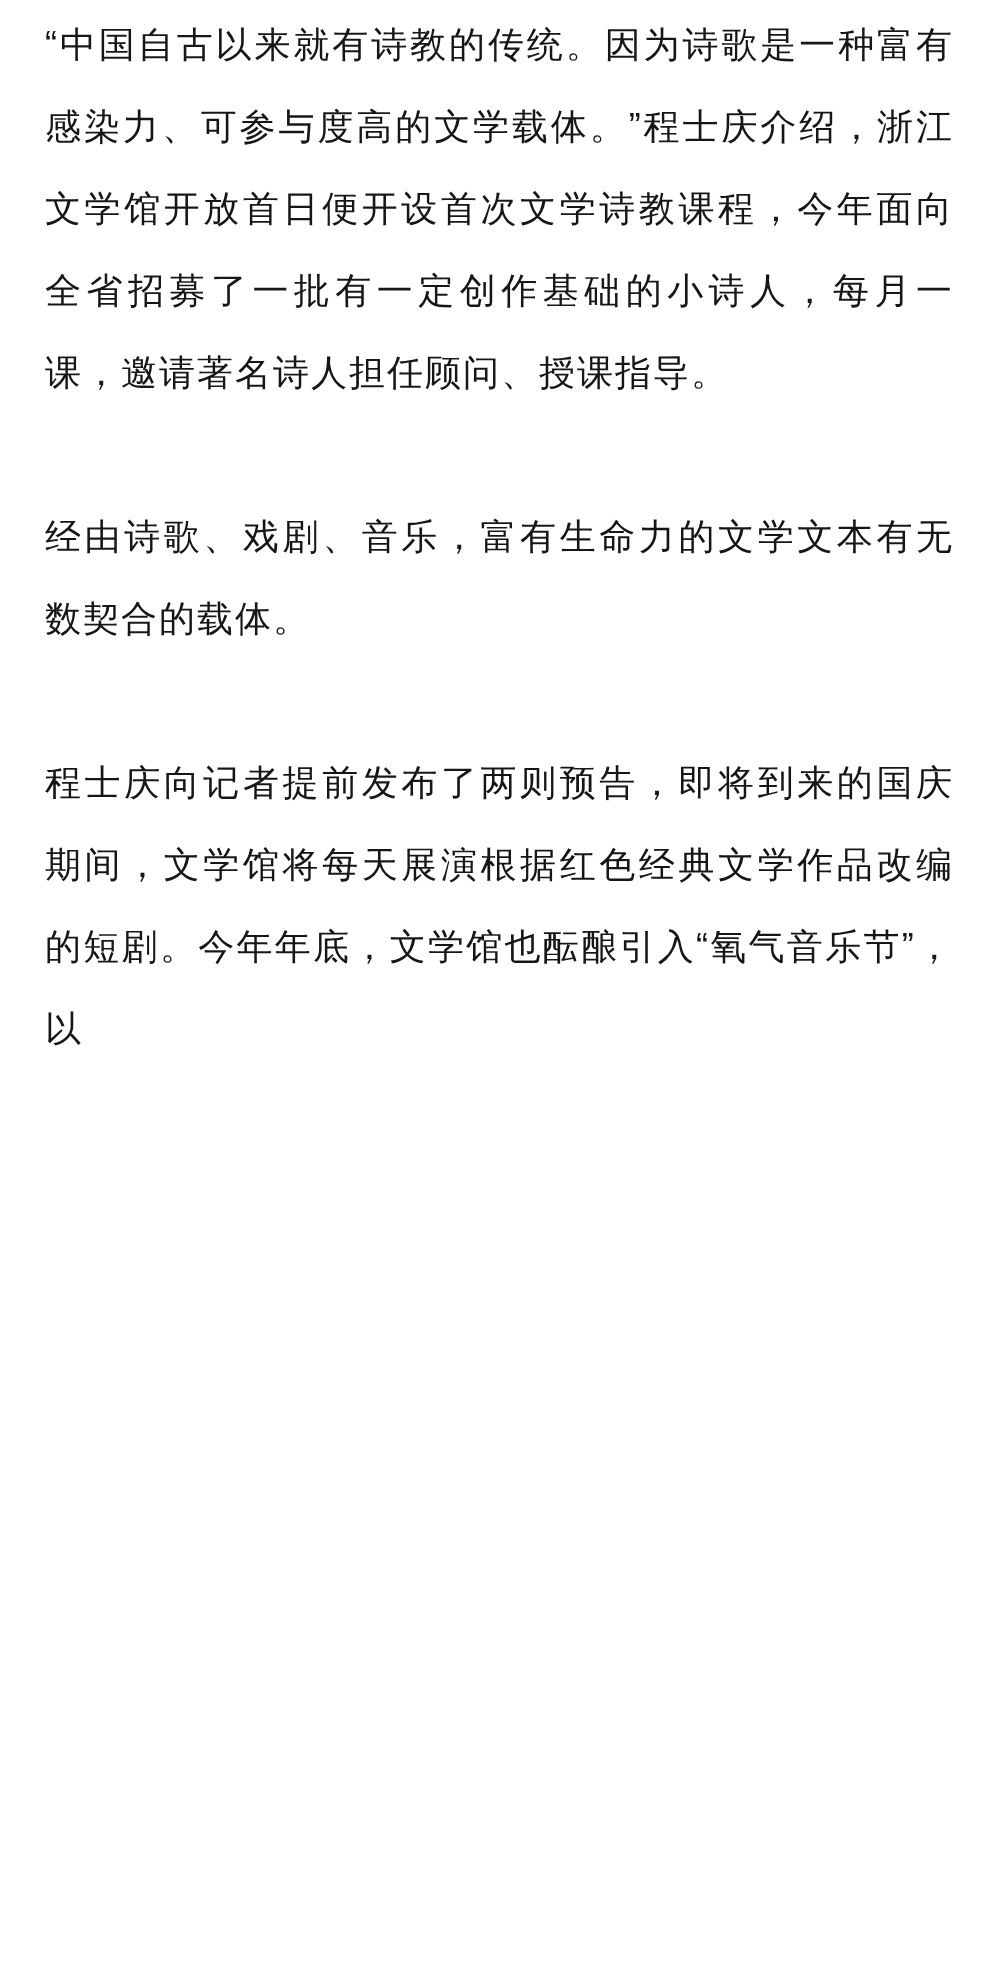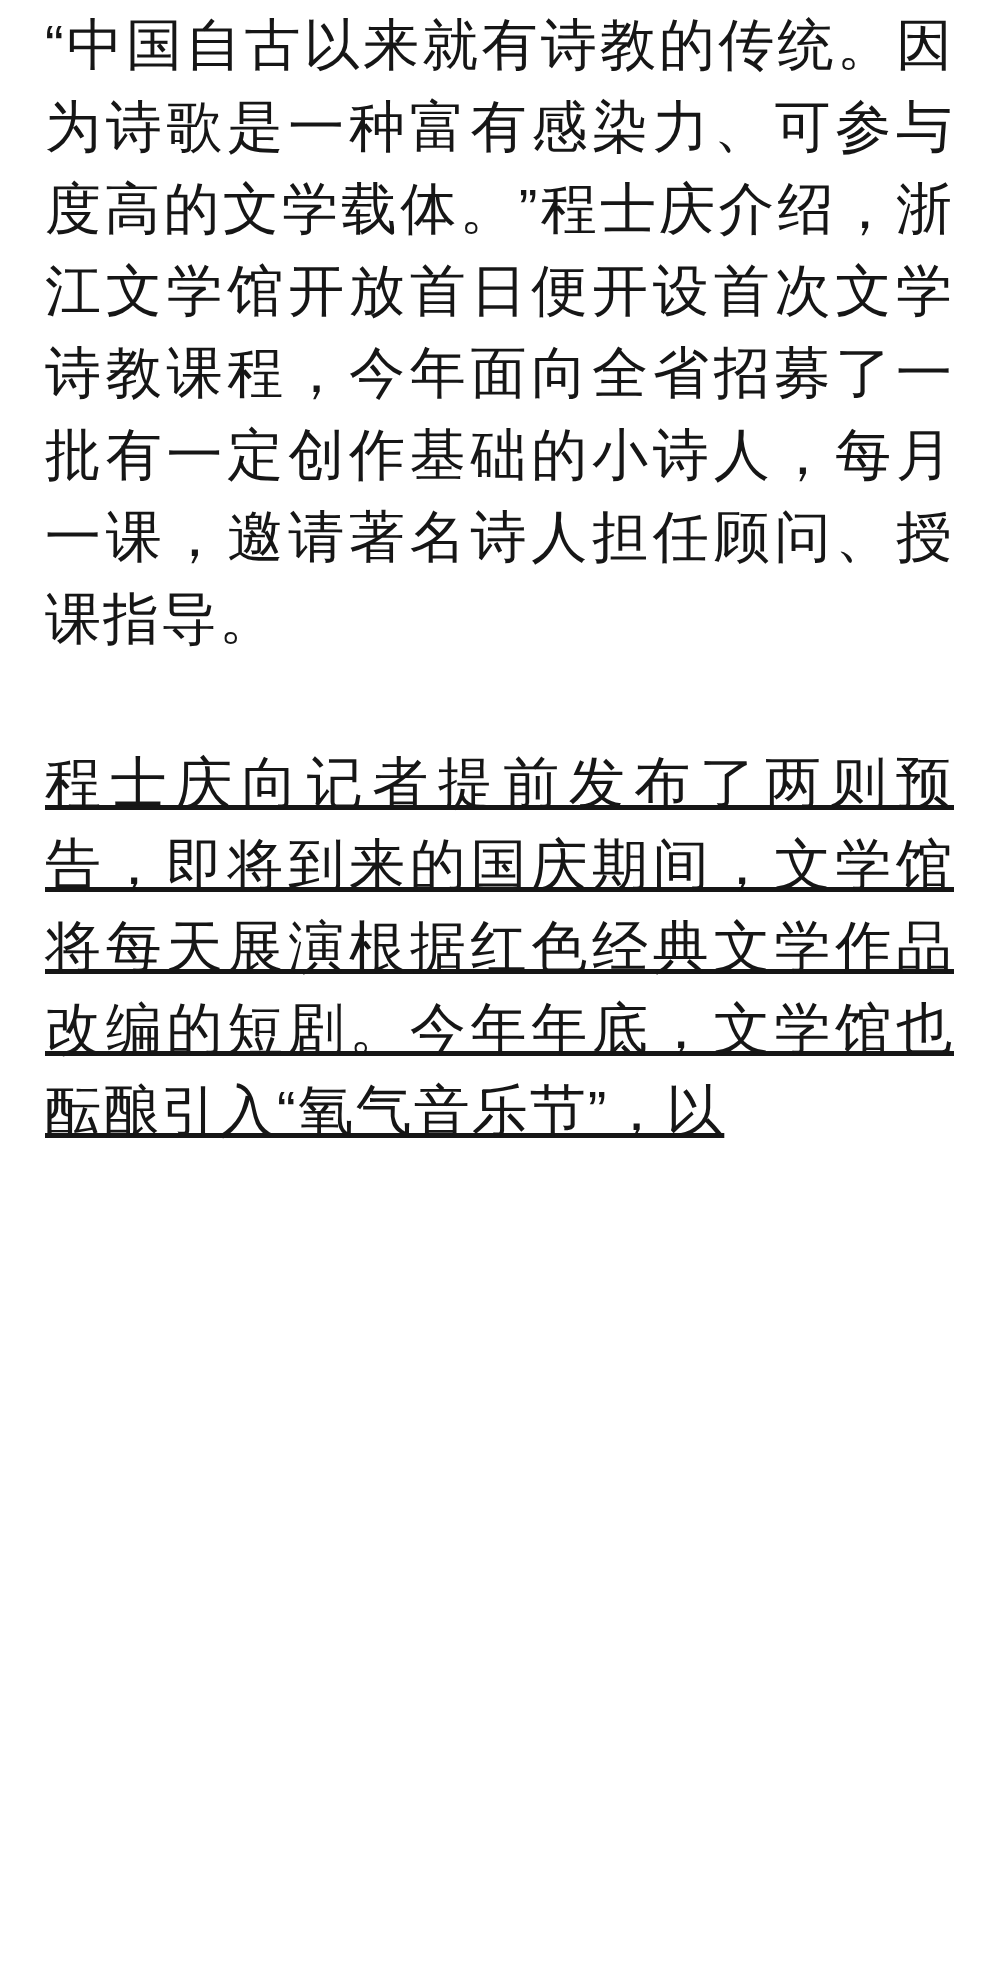--- a/index.html
+++ b/index.html
@@ -11,36 +11,36 @@
     width: 999px;
     height: 1967px;
     overflow: hidden;
   }
   .article {
     box-sizing: border-box;
     width: 999px;
     height: 1967px;
     padding: 4px 45px 16px 45px;
     font-family: "Liberation Sans", sans-serif;
-    font-size: 56px;
+    font-size: 36px;
     line-height: 82px;
     color: #161616;
     text-align: justify;
     text-justify: inter-ideograph;
     letter-spacing: 2px;
     overflow: hidden;
   }
   .article p {
     margin: 0 0 82px 0;
     padding: 0;
   }
   .article p:last-child {
     margin-bottom: 0;
-    text-decoration: underline;
   }
 </style>
 </head>
 <body>
 
 <main class="article">
   <p>“中国自古以来就有诗教的传统。因为诗歌是一种富有感染力、可参与度高的文学载体。”程士庆介绍，浙江文学馆开放首日便开设首次文学诗教课程，今年面向全省招募了一批有一定创作基础的小诗人，每月一课，邀请著名诗人担任顾问、授课指导。</p>
+  <p>经由诗歌、戏剧、音乐，富有生命力的文学文本有无数契合的载体。</p>
   <p>程士庆向记者提前发布了两则预告，即将到来的国庆期间，文学馆将每天展演根据红色经典文学作品改编的短剧。今年年底，文学馆也酝酿引入“氧气音乐节”，以</p>
 </main>
 
 </body></html>

